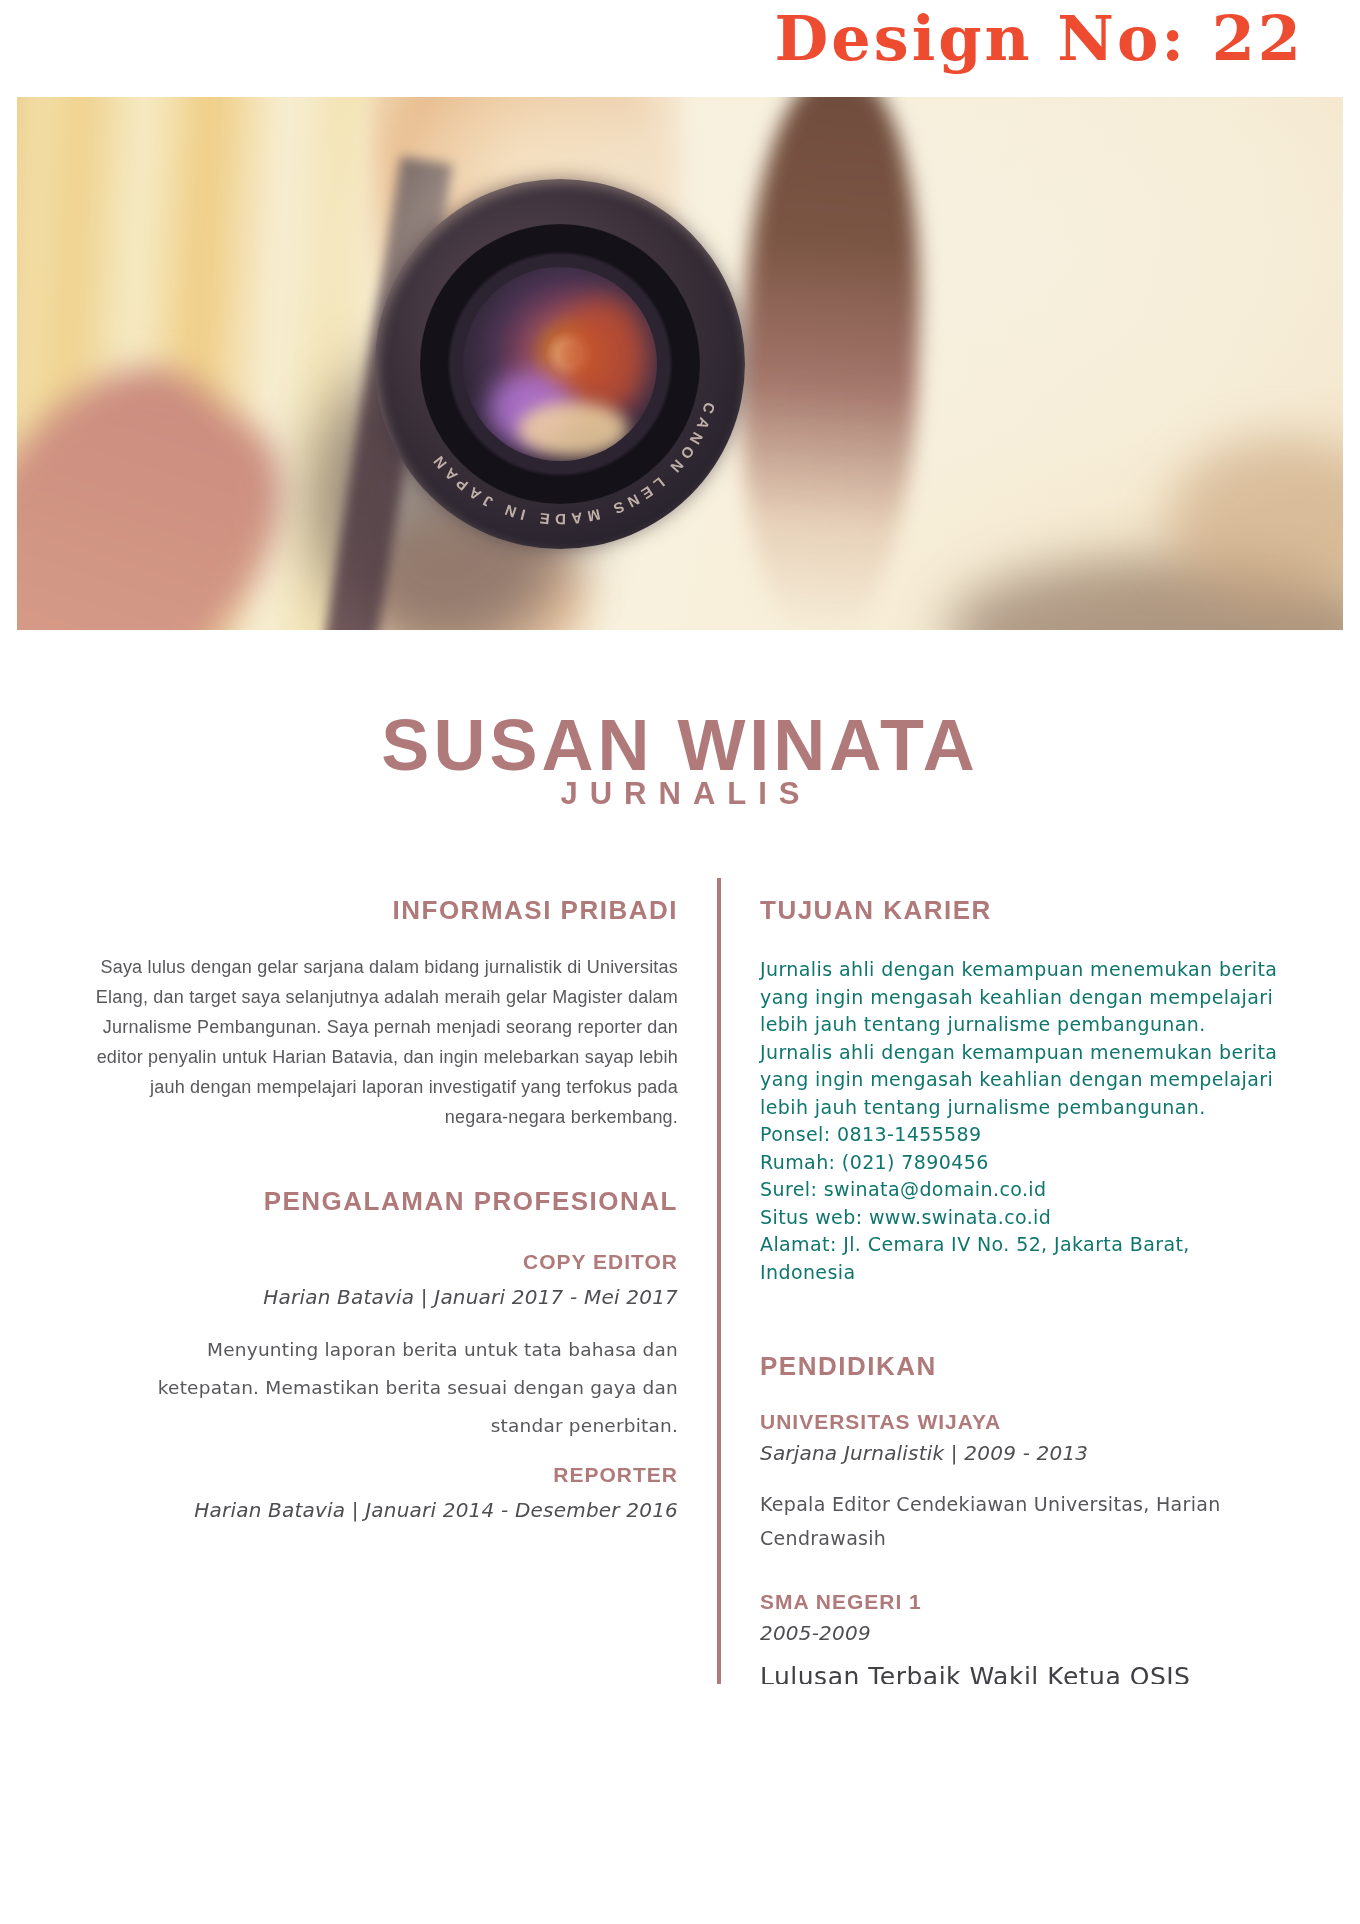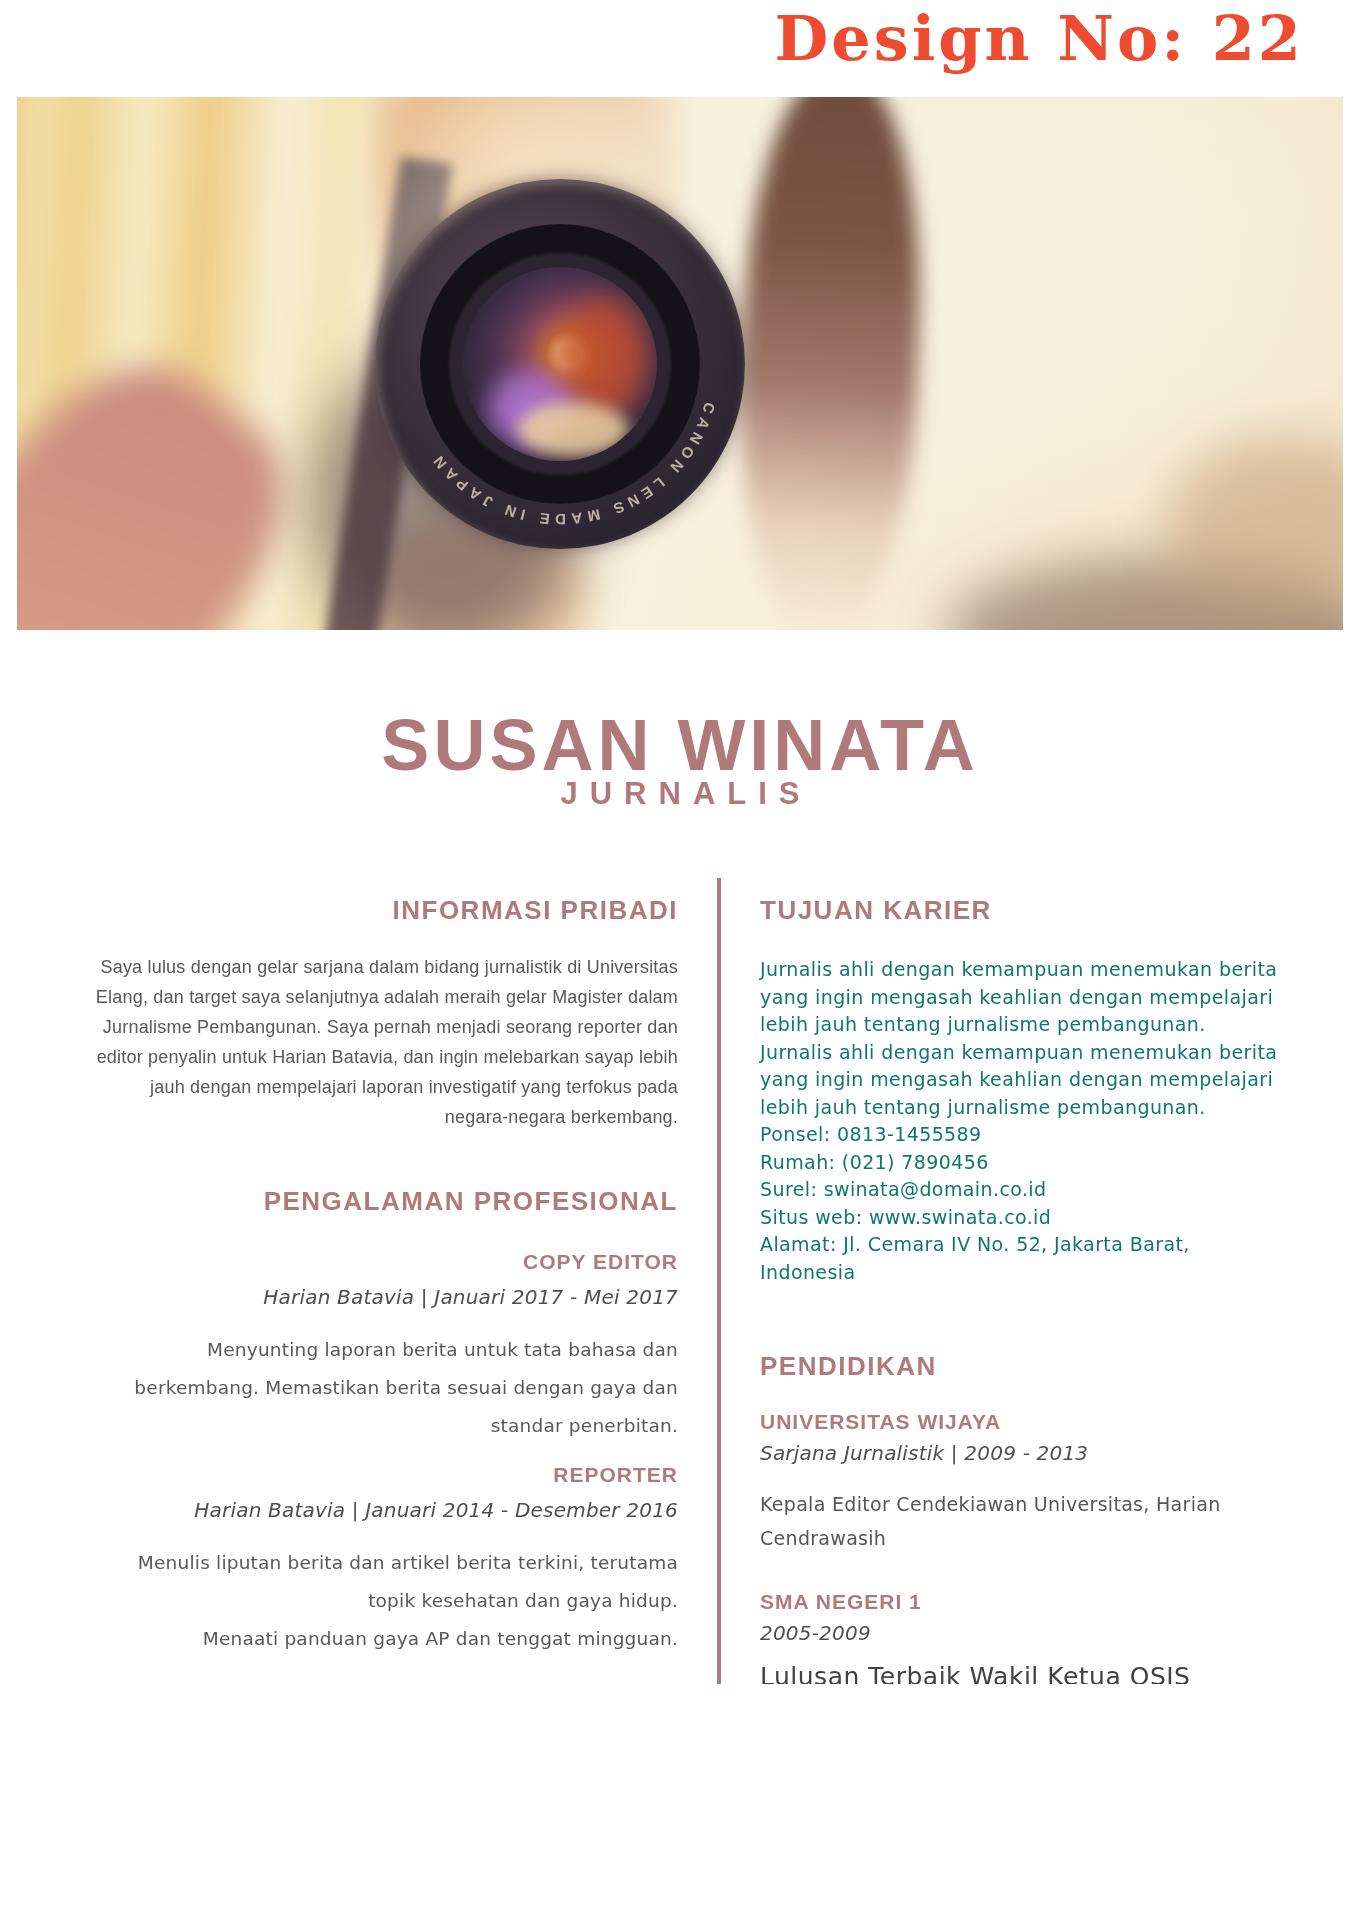--- a/index.html
+++ b/index.html
@@ -238,28 +238,25 @@
 Jurnalisme Pembangunan. Saya pernah menjadi seorang reporter dan
 editor penyalin untuk Harian Batavia, dan ingin melebarkan sayap lebih
 jauh dengan mempelajari laporan investigatif yang terfokus pada
 negara-negara berkembang.</p>
 
     <h2 class="h-section mt-h-peng">PENGALAMAN PROFESIONAL</h2>
 
     <h3 class="h-sub mt-job-title">COPY EDITOR</h3>
     <p class="meta mt-job-meta">Harian Batavia | Januari 2017 - Mei 2017</p>
     <p class="body-md mt-job-body">Menyunting laporan berita untuk tata bahasa dan
-berkembang. Memastikan berita sesuai dengan gaya dan
+ketepatan. Memastikan berita sesuai dengan gaya dan
 standar penerbitan.</p>
 
     <h3 class="h-sub mt-job2">REPORTER</h3>
     <p class="meta mt-job-meta">Harian Batavia | Januari 2014 - Desember 2016</p>
-    <p class="body-md mt-job-body">Menulis liputan berita dan artikel berita terkini, terutama
-topik kesehatan dan gaya hidup.
-Menaati panduan gaya AP dan tenggat mingguan.</p>
   </div>
 
   <div class="col-right">
     <h2 class="h-section mt-h1-right">TUJUAN KARIER</h2>
     <p class="body-rt mt-obj-body">Jurnalis ahli dengan kemampuan menemukan berita
 yang ingin mengasah keahlian dengan mempelajari
 lebih jauh tentang jurnalisme pembangunan.
 Jurnalis ahli dengan kemampuan menemukan berita
 yang ingin mengasah keahlian dengan mempelajari
 lebih jauh tentang jurnalisme pembangunan.

